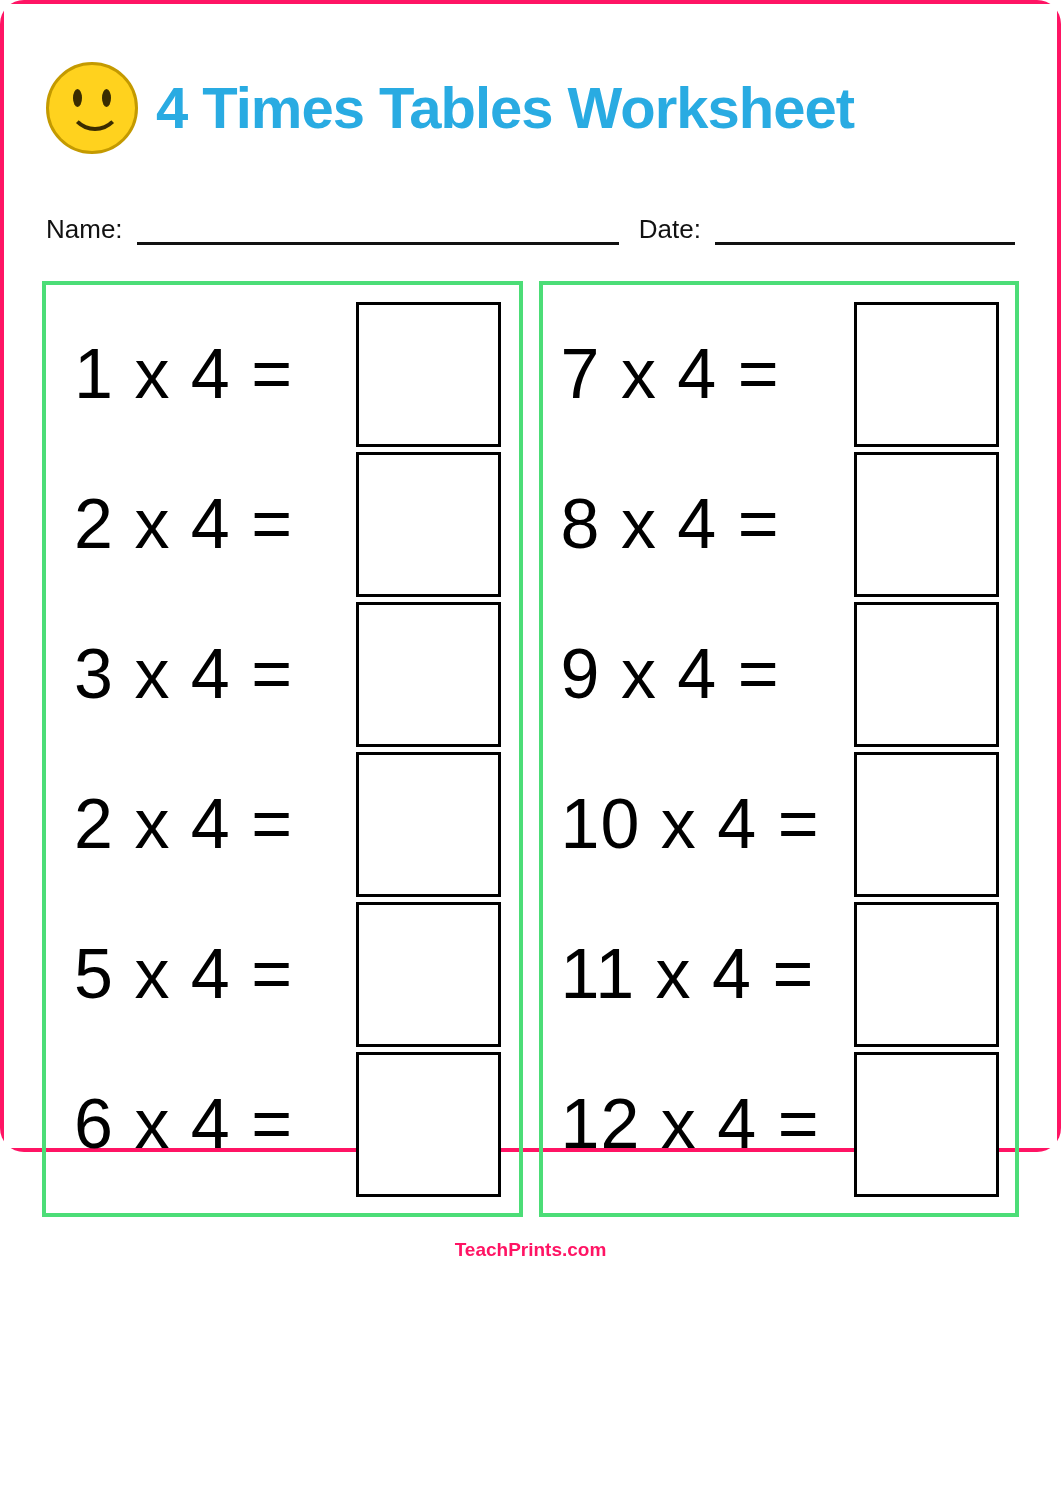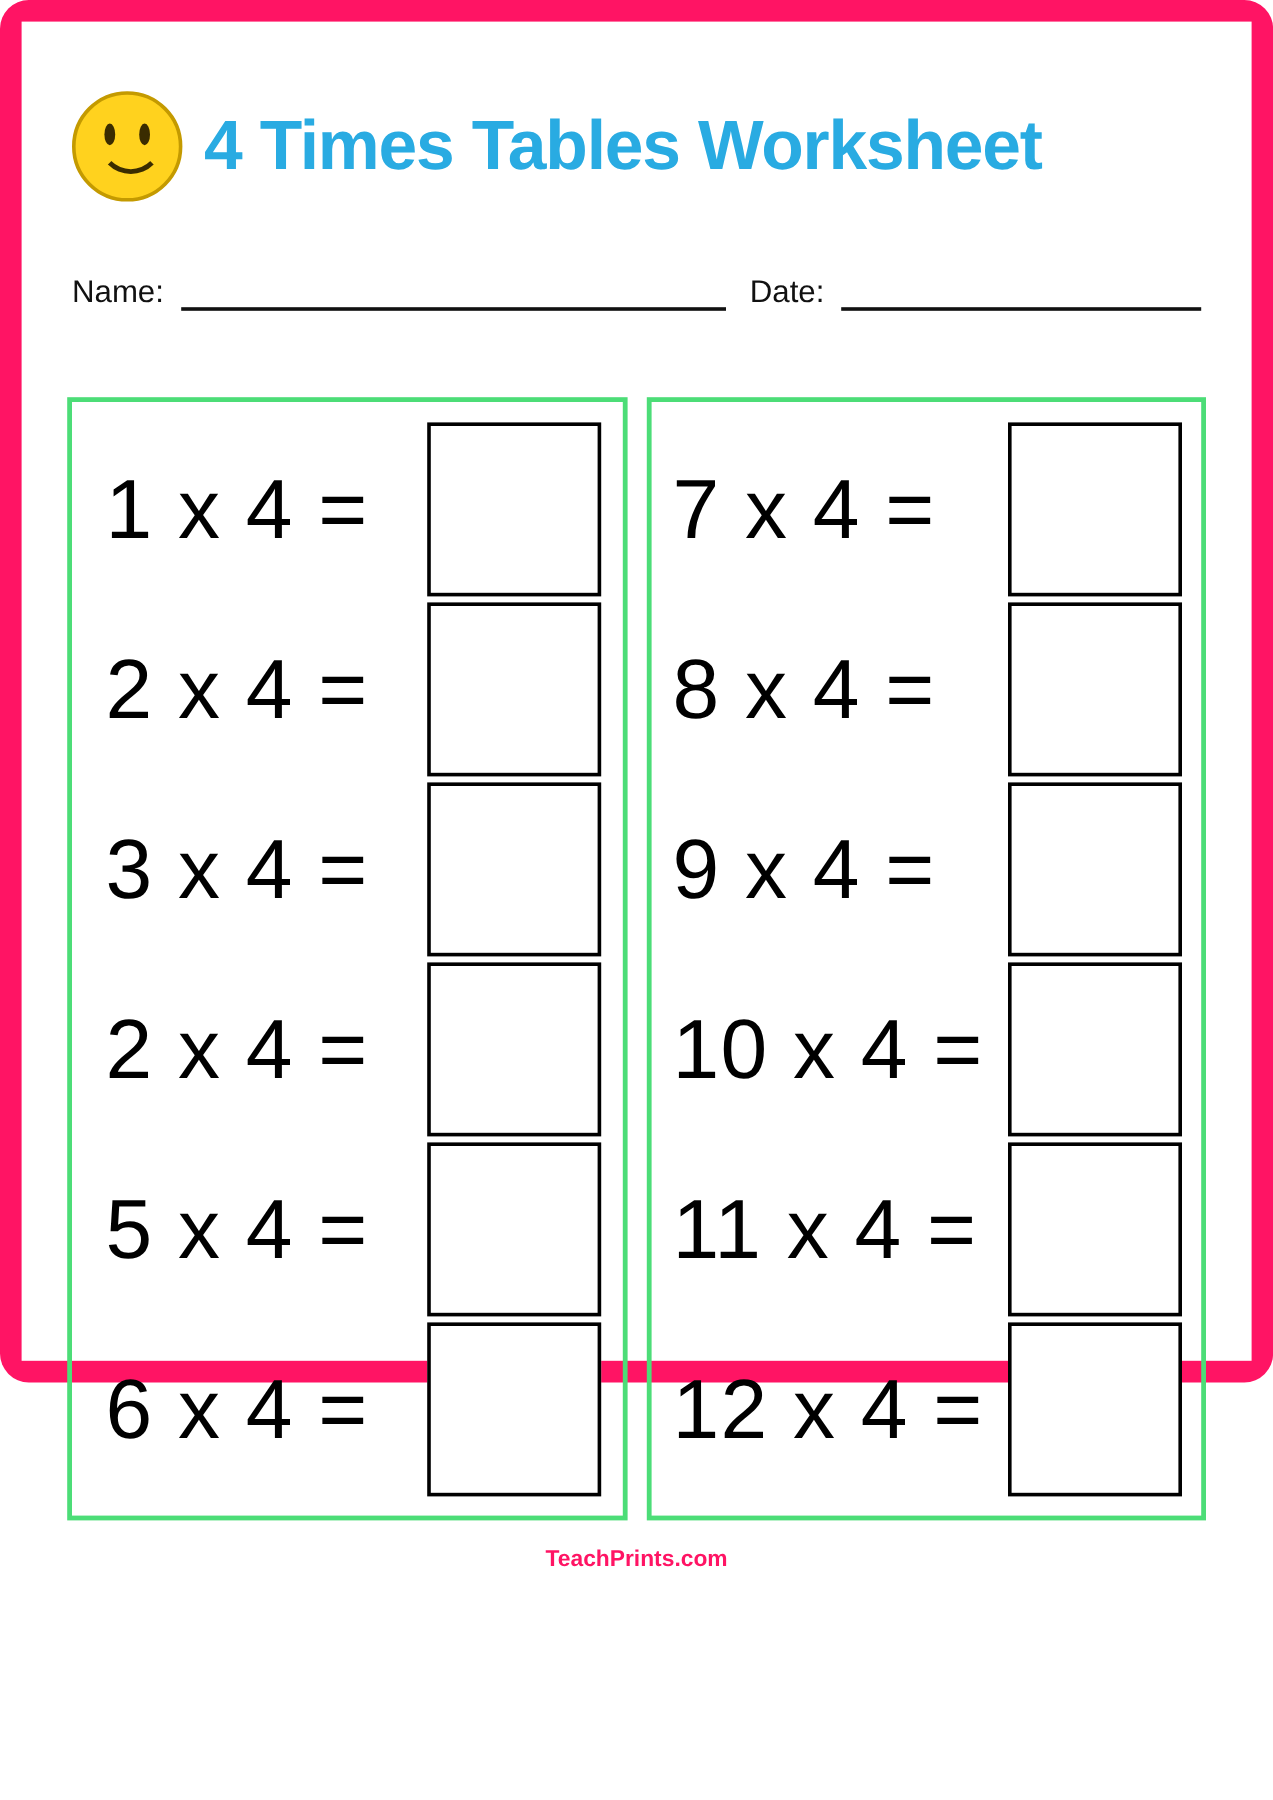--- a/index.html
+++ b/index.html
@@ -13,21 +13,21 @@
     font-family: "Liberation Sans", sans-serif;
     overflow: hidden;
   }
 
   .page {
     position: relative;
     width: 1061px;
     height: 1152px;
     background: #ff1464;
     box-sizing: border-box;
-    padding: 18px;
+    padding: 4px;
     border-radius: 24px;
   }
 
   .sheet {
     position: relative;
     width: 100%;
     height: 100%;
     background: #ffffff;
     box-sizing: border-box;
     padding: 40px 30px 10px 30px;
@@ -114,21 +114,20 @@
   }
 
   .col {
     flex: 1 1 50%;
     border: 4px solid #4cdd77;
     box-sizing: border-box;
     padding: 14px 10px 14px 10px;
     display: flex;
     flex-direction: column;
     justify-content: space-between;
-    margin-top: 36px;
   }
 
   .row {
     display: flex;
     align-items: center;
     justify-content: space-between;
     height: 150px;
   }
 
   .expr {

